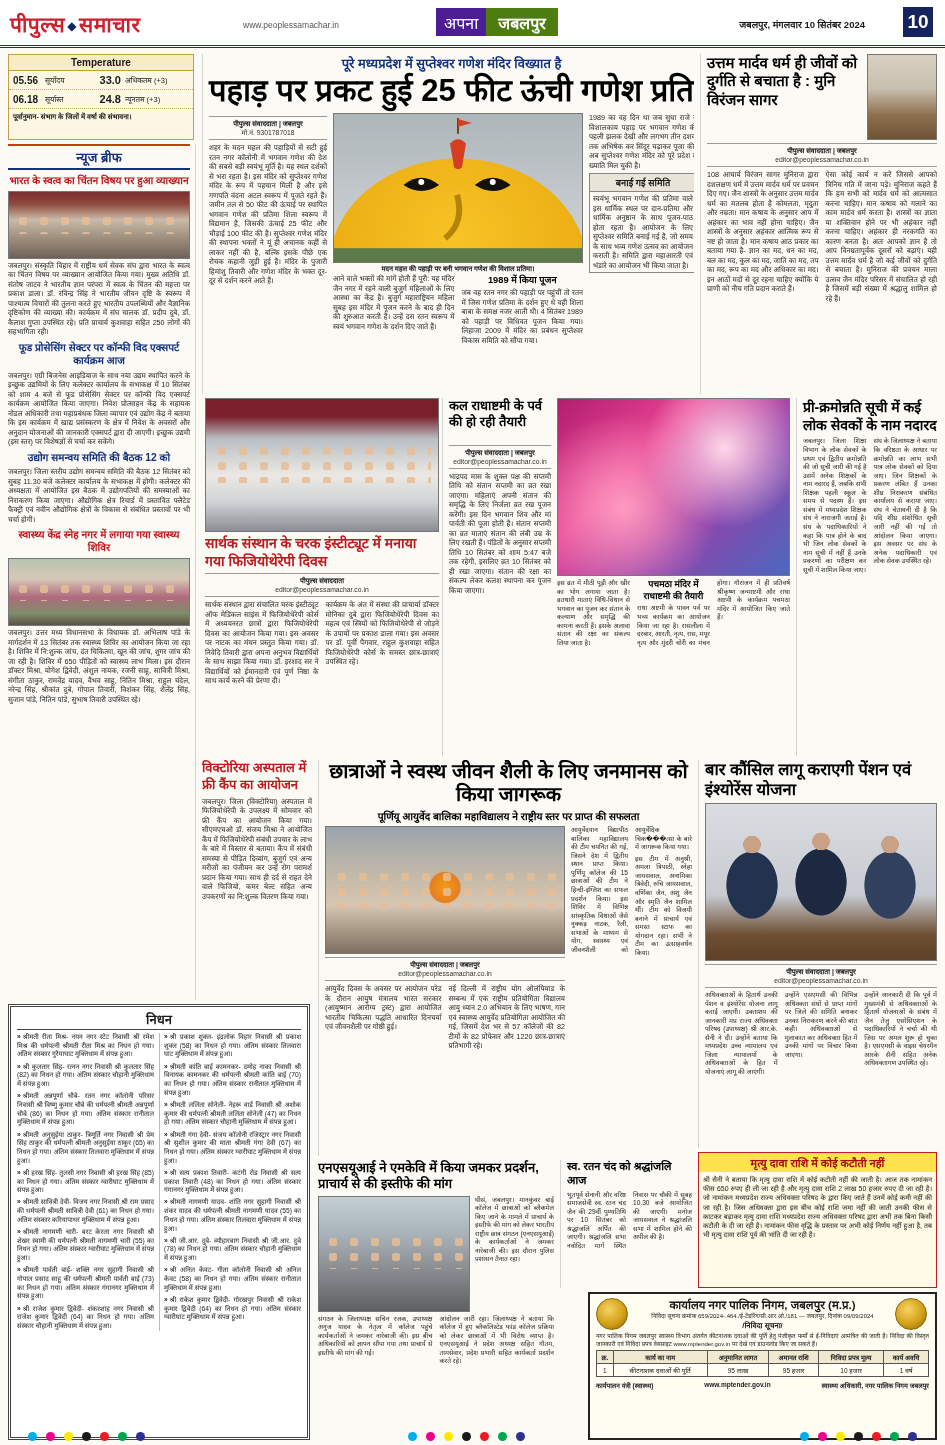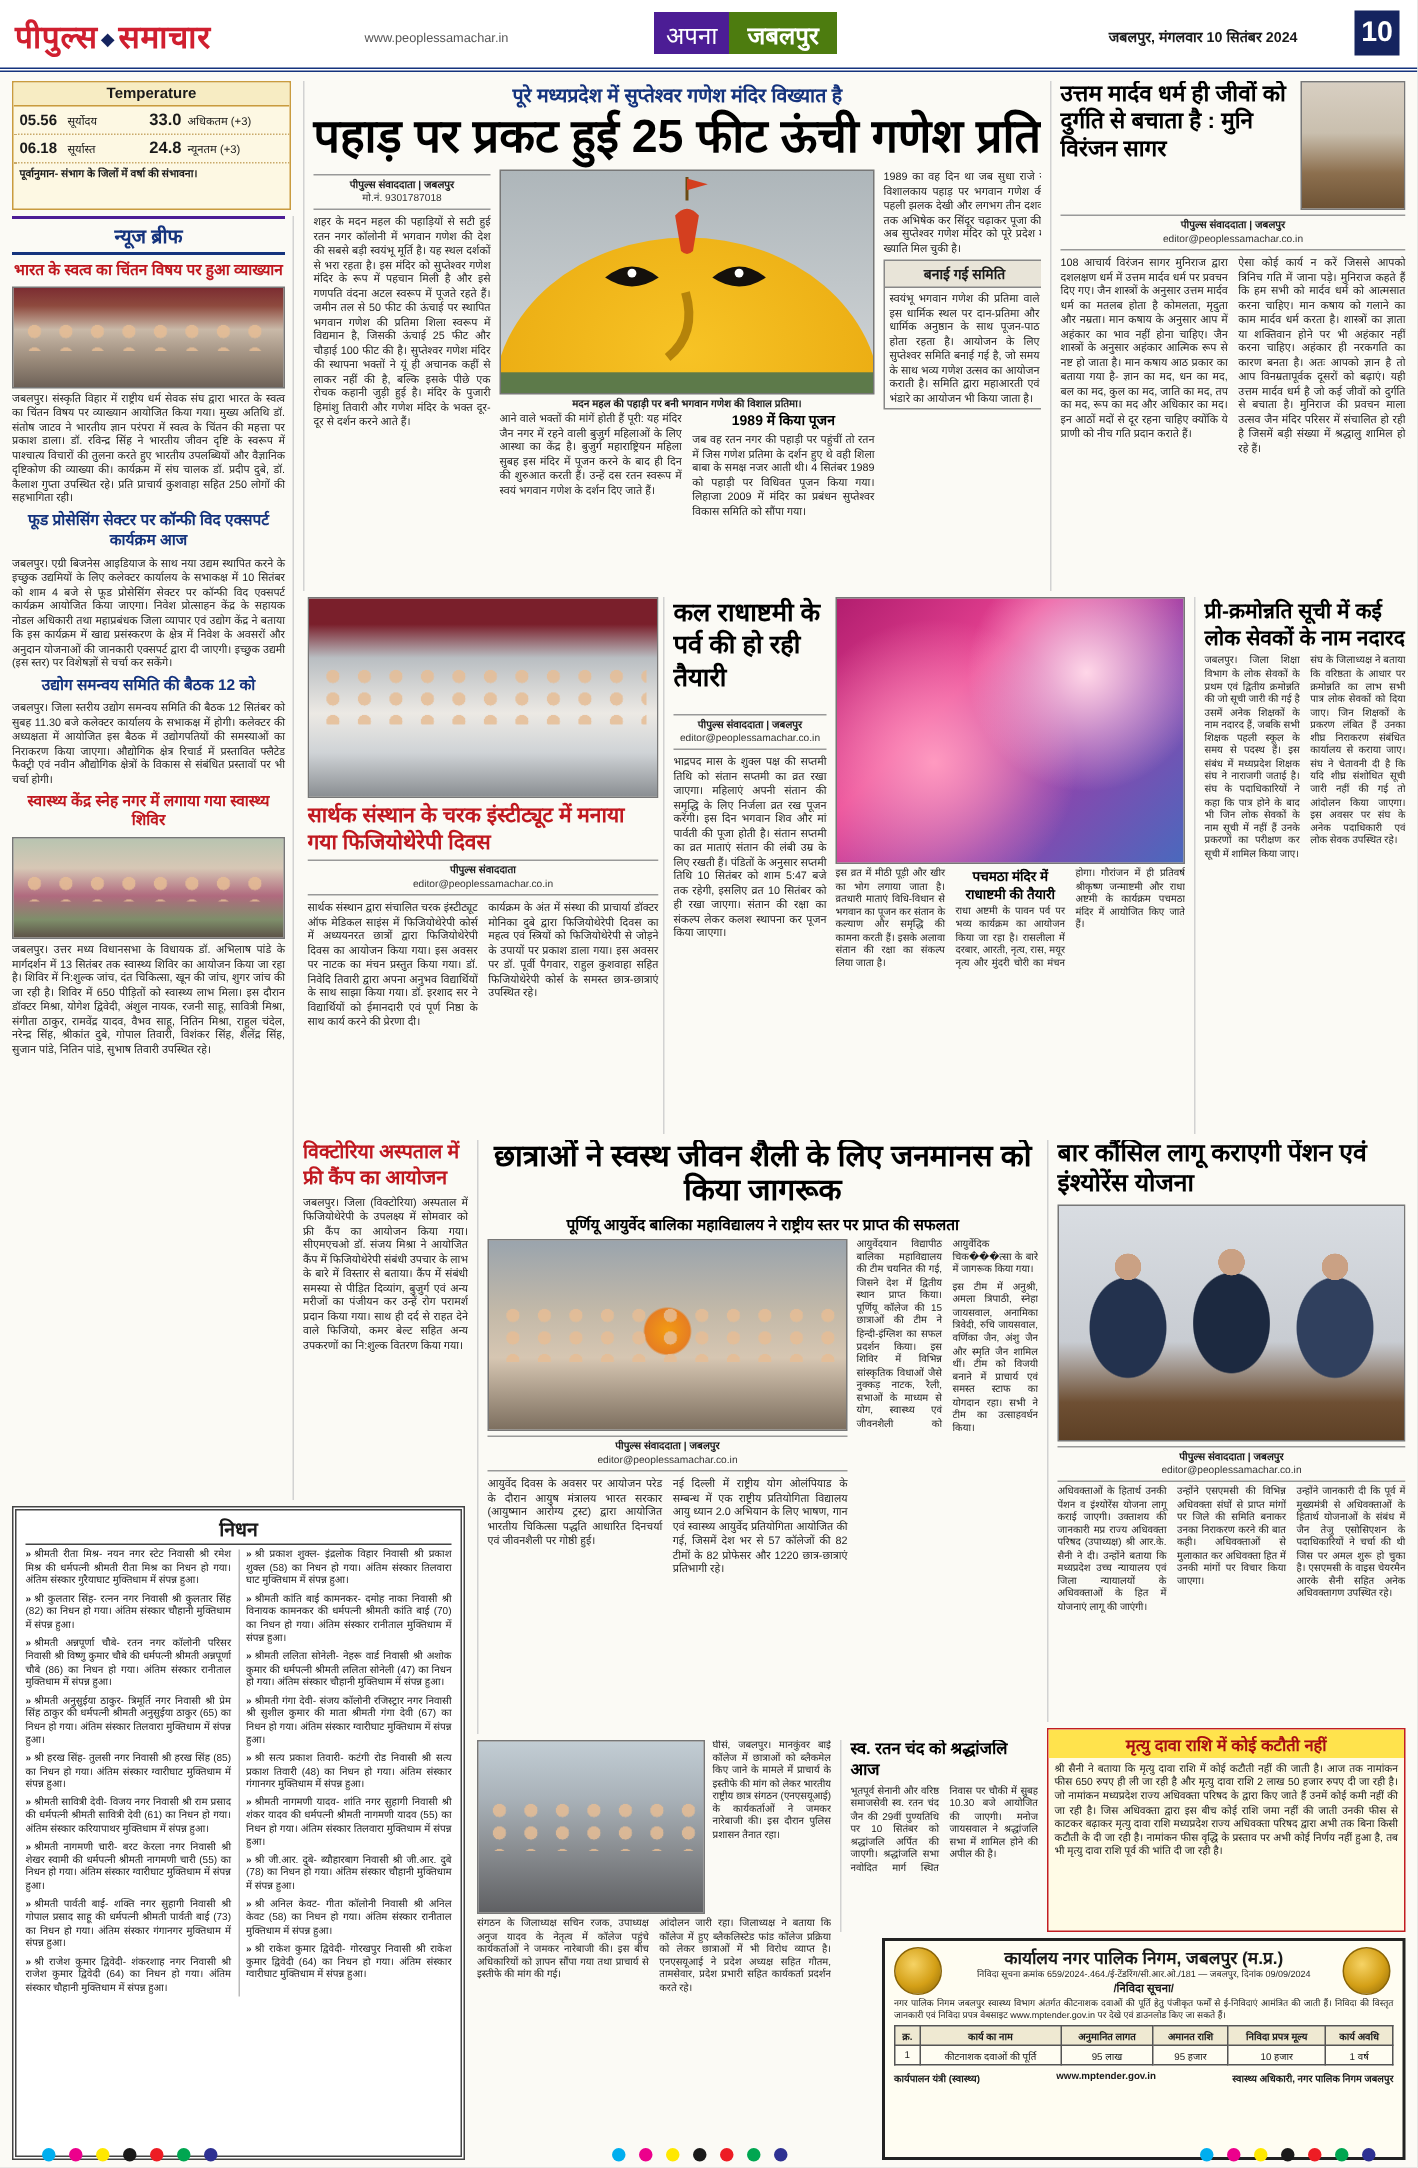--- a/index.html
+++ b/index.html
@@ -39,21 +39,21 @@
   
   .weather{border:1.5px solid #c99b3f;background:#fdf8e3}
   .w-t{font-size:10px;font-weight:700;text-align:center;border-bottom:1px solid #c99b3f;padding:2px 0;background:#f7ecc3}
   .w-row{display:flex;align-items:center;font-size:7.5px;padding:3px 4px;border-bottom:1px dotted #c9a96a}
   .w-row .tm{font-weight:700;font-size:10px;width:32px}
   .w-row .tl{width:44px}
   .w-row .vl{font-weight:700;font-size:11px;width:32px;text-align:right;margin-right:4px}
   .w-fc{font-size:7px;font-weight:700;padding:3px 4px;line-height:1.3}
   
   .nb{border-right:1px solid #d2d2d2;padding-right:5px}
-  .nb-h{font-size:13px;font-weight:700;color:#15337d;text-align:center;border-top:2px solid #4c1d95;
+  .nb-h{font-size:13px;font-weight:700;color:#15337d;text-align:center;border-top:2px solid #c2410c;
         border-bottom:2px solid #15337d;padding:2px 0;margin-bottom:4px}
   .nb h3{font-size:10.3px;line-height:1.25;text-align:center;margin:5px 0 3px}
   .nb .photo{width:100%;height:68px;margin:2px 0}
   
   .nid{border:3px double #444;background:#fff;padding:3px 6px}
   .nid-h{font-size:13px;font-weight:700;text-align:center;border-bottom:1.5px solid #444;margin-bottom:3px;padding-bottom:1px}
   .nid .c2{column-rule:1px solid #bbb;column-gap:10px}
   .nid .it{font-size:6.7px;line-height:1.3;text-align:justify;margin-bottom:3.5px}
   .nid .mk{font-weight:700;margin-right:2px}
   
@@ -83,21 +83,21 @@
           radial-gradient(ellipse 26px 34px at 50% 50%,#1c2940 97%,rgba(0,0,0,0)),
           radial-gradient(ellipse 26px 34px at 80% 52%,#30405e 97%,rgba(0,0,0,0)),
           linear-gradient(180deg,#d9dde2 0%,#c8ccd2 58%,#6e4f33 84%,#5d4025 100%)}
   .ph-protest{background:linear-gradient(180deg,#c2cdd4 0%,#aab3ba 32%,#8b8f93 62%,#5f6063 100%)}
   
   .muni h2{font-size:15px;line-height:1.22}
   .muni-top{display:grid;grid-template-columns:1fr 70px;gap:5px}
   .charak h2{font-size:14px;line-height:1.25;margin-top:3px}
   .vrat h1{font-size:19px;line-height:1.15;margin-bottom:4px}
   .vrat-g{display:grid;grid-template-columns:102px 1fr;gap:6px}
-  .vrat h3{font-size:17px;line-height:1.25;margin-bottom:14px}
+  .vrat h3{font-size:13px;line-height:1.25;margin-bottom:14px}
   .vrat h4{font-size:9px;text-align:center;margin:2px 0}
   .promo h2{font-size:14px;line-height:1.3}
   .vict h2{font-size:13px;line-height:1.3;margin-bottom:3px}
   .stu h1{font-size:20px;text-align:center;line-height:1.15}
   .stu h3{font-size:10.3px;text-align:center;margin:3px 0}
   .stu-g{display:grid;grid-template-columns:240px 1fr;gap:6px}
   .bar h1{font-size:16.5px;line-height:1.2;margin-bottom:3px}
   .mrt{border:1.5px solid #c21d23;background:#fffbe6}
   .mrt .t{background:#ffe34d;color:#a80c12;font-size:11px;font-weight:700;text-align:center;padding:2px 0}
   .mrt .b{padding:3px 4px;font-size:6.9px;line-height:1.33;text-align:justify}
@@ -352,20 +352,21 @@
       <p>उन्होंने जानकारी दी कि पूर्व में मुख्यमंत्री से अधिवक्ताओं के हितार्थ योजनाओं के संबंध में जैन तेजु एसोसिएशन के पदाधिकारियों ने चर्चा की थी जिस पर अमल शुरू हो चुका है। एसएमसी के वाइस चेयरमैन आरके सैनी सहित अनेक अधिवक्तागण उपस्थित रहे।</p>
     </div>
   </section>
 
   <section class="abs mrt" style="left:698px;top:1152px;width:239px;height:136px">
     <div class="t">मृत्यु दावा राशि में कोई कटौती नहीं</div>
     <p class="b">श्री सैनी ने बताया कि मृत्यु दावा राशि में कोई कटौती नहीं की जाती है। आज तक नामांकन फीस 650 रुपए ही ली जा रही है और मृत्यु दावा राशि 2 लाख 50 हजार रुपए दी जा रही है। जो नामांकन मध्यप्रदेश राज्य अधिवक्ता परिषद के द्वारा किए जाते हैं उनमें कोई कमी नहीं की जा रही है। जिस अधिवक्ता द्वारा इस बीच कोई राशि जमा नहीं की जाती उनकी फीस से काटकर बढ़ाकर मृत्यु दावा राशि मध्यप्रदेश राज्य अधिवक्ता परिषद द्वारा अभी तक बिना किसी कटौती के दी जा रही है। नामांकन फीस वृद्धि के प्रस्ताव पर अभी कोई निर्णय नहीं हुआ है, तब भी मृत्यु दावा राशि पूर्व की भांति दी जा रही है।</p>
   </section>
 
   <section class="abs nsui" style="left:318px;top:1160px;width:236px;height:282px">
+    <h2>एनएसयूआई ने एमकेवि में किया जमकर प्रदर्शन, प्राचार्य से की इस्तीफे की मांग</h2>
     <div class="nsui-g">
       <div class="photo ph-protest" style="height:116px"></div>
       <p class="bt-sm">घीसं, जबलपुर। मानकुंवर बाई कॉलेज में छात्राओं को ब्लैकमेल किए जाने के मामले में प्राचार्य के इस्तीफे की मांग को लेकर भारतीय राष्ट्रीय छात्र संगठन (एनएसयूआई) के कार्यकर्ताओं ने जमकर नारेबाजी की। इस दौरान पुलिस प्रशासन तैनात रहा।</p>
     </div>
     <div class="c2 bt-sm" style="height:118px">
       <p>संगठन के जिलाध्यक्ष सचिन रजक, उपाध्यक्ष अनुज यादव के नेतृत्व में कॉलेज पहुंचे कार्यकर्ताओं ने जमकर नारेबाजी की। इस बीच अधिकारियों को ज्ञापन सौंपा गया तथा प्राचार्य से इस्तीफे की मांग की गई।</p>
       <p>आंदोलन जारी रहा। जिलाध्यक्ष ने बताया कि कॉलेज में हुए ब्लैकलिस्टेड फांड कॉलेज प्रक्रिया को लेकर छात्राओं में भी विरोध व्याप्त है। एनएसयूआई ने प्रदेश अध्यक्ष सहित गौतम, तामसेवार, प्रदेश प्रभारी सहित कार्यकर्ता प्रदर्शन करते रहे।</p>
     </div>
   </section>
 

